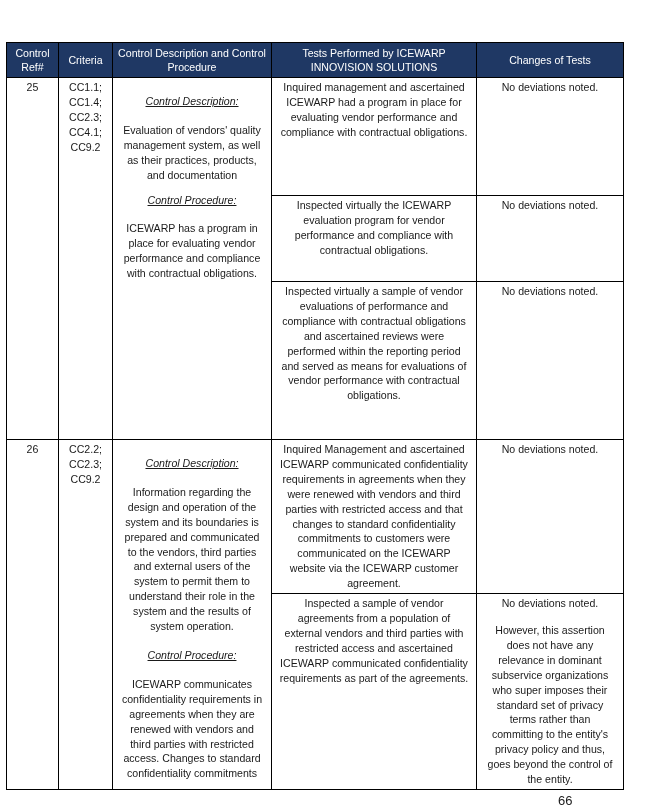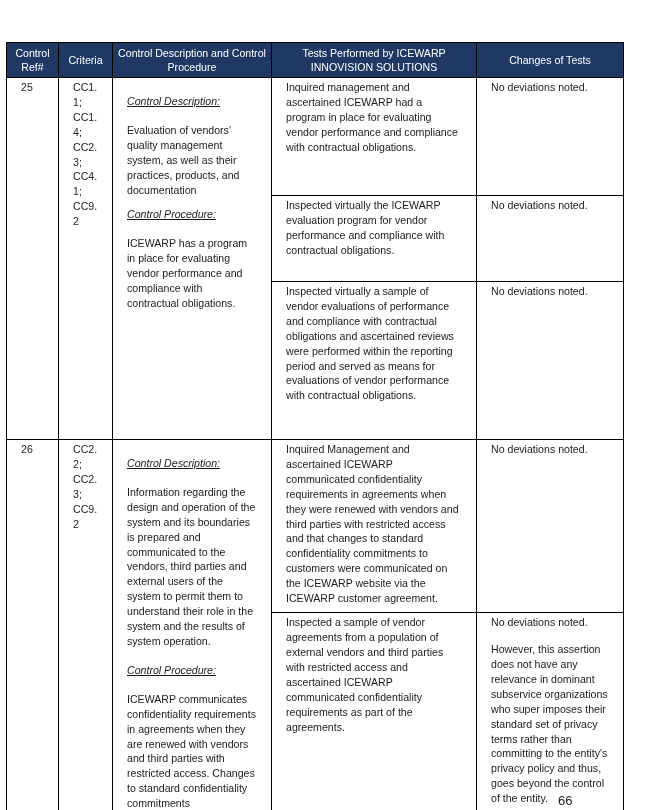--- a/index.html
+++ b/index.html
@@ -2,21 +2,21 @@
 <html><head>
 <meta charset="utf-8">
 <style>
   html, body { margin: 0; padding: 0; background: #ffffff; }
   body { width: 645px; height: 810px; position: relative; overflow: hidden;
          font-family: "Liberation Sans", sans-serif; color: #1a1a1a; }
   table.ctl { position: absolute; left: 6px; top: 6px; width: 617px;
               border-collapse: collapse; table-layout: fixed;
               font-size: 10.6px; line-height: 14.9px; margin-top: 36px; }
   table.ctl th, table.ctl td { border: 1.3px solid #000; vertical-align: top;
-              padding: 2px 14px; word-wrap: break-word; }
+              padding: 2px 7px; word-wrap: break-word; text-align: center; }
   table.ctl th { background: #1f3864; color: #ffffff; font-weight: normal;
               text-align: center; vertical-align: middle; height: 32px;
               font-size: 10.6px; line-height: 14px; padding: 1px 3px; }
   td.mid { vertical-align: middle; }
   .ul { text-decoration: underline; font-style: italic; display: block; }
   .gap { display: block; height: 14px; }
   .pagenum { position: absolute; left: 558px; top: 793px; font-size: 13px; }
 </style>
 </head>
 <body>

